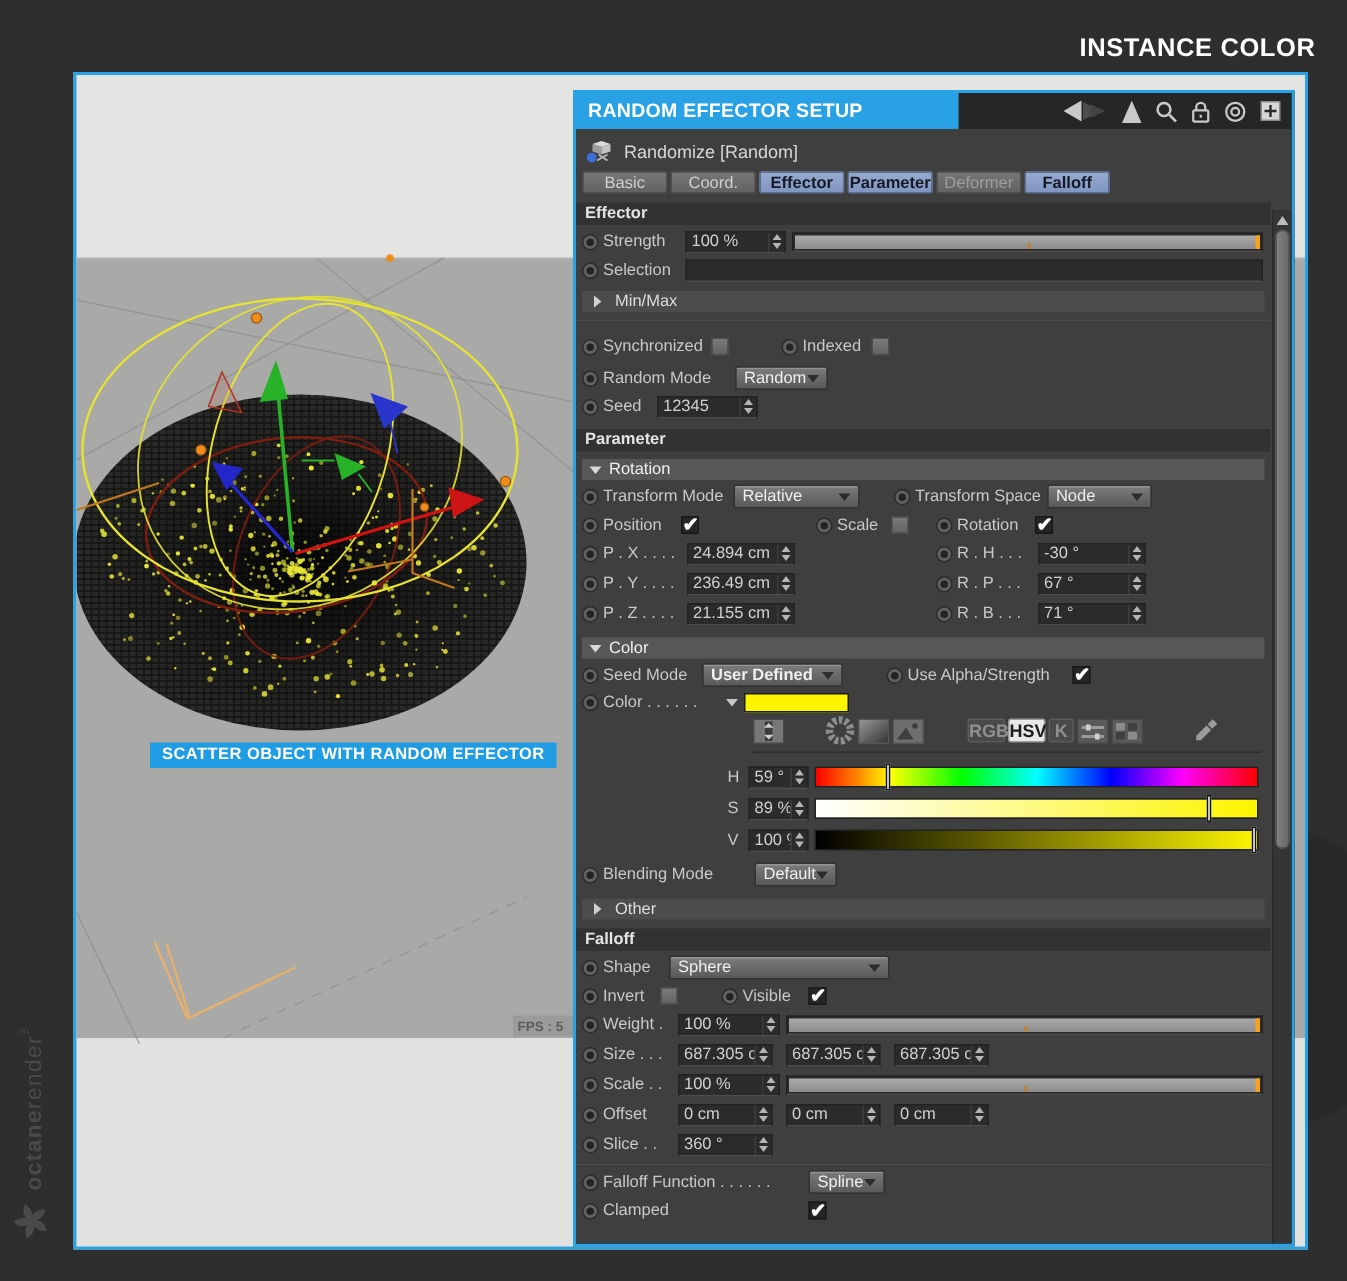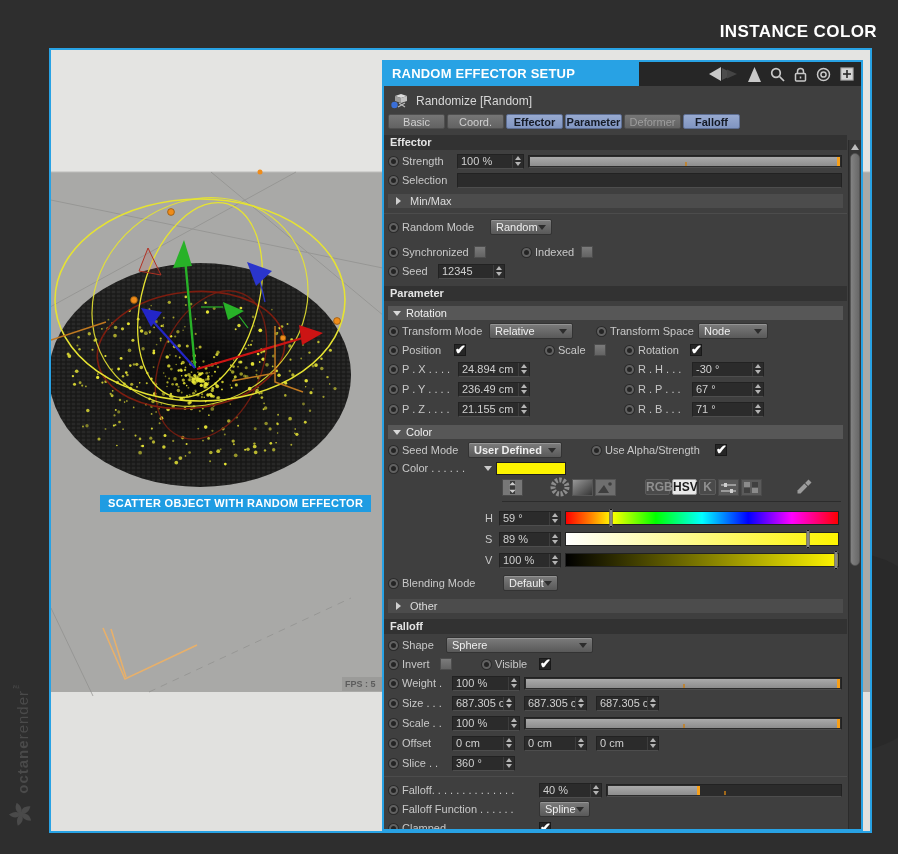--- a/index.html
+++ b/index.html
@@ -37,21 +37,21 @@
   .hr{height:1px;background:#2f2f2f;border-bottom:1px solid #4c4c4c;margin-top:5px;}
   .row{display:flex;align-items:center;gap:4px;height:16px;margin:3px 5px 0;font-size:11px;color:#c8c8c8;position:relative;white-space:nowrap;}
   .radio{flex:none;width:9px;height:9px;border-radius:50%;background:#242424;border:2px solid #616161;box-shadow:0 0 0 1px #2b2b2b;}
   .lbl{overflow:hidden;flex:none;}
   .field{flex:none;height:15px;background:#2b2b2b;border:1px solid #222;border-bottom-color:#4d4d4d;display:flex;align-items:stretch;}
   .field .val{flex:1;padding:0 3px;line-height:13px;color:#d0d0d0;overflow:hidden;}
   .spin{flex:none;width:11px;border-left:1px solid #3d3d3d;display:flex;flex-direction:column;align-items:center;justify-content:center;gap:2px;}
   .spin i{width:0;height:0;border:3px solid transparent;}
   .spin .u{border-bottom:4px solid #b5b5b5;}
   .spin .d{border-top:4px solid #b5b5b5;}
-  .w68{width:68px;} .w63{width:63px;} .w62{width:62px;} .w67{width:67px;} .w72{width:72px;}
+  .w68{width:68px;} .w63{width:63px;} .w62{width:40px;} .w67{width:67px;} .w72{width:72px;}
   .grow{flex:1;}
   .dd{flex:none;height:16px;background:linear-gradient(#7c7c7c,#595959);border:1px solid #333;border-radius:2px;display:flex;align-items:center;padding:0 5px;color:#efefef;font-size:11px;box-shadow:inset 0 1px 0 #949494;}
   .dd .arr{margin-left:auto;width:0;height:0;border:4px solid transparent;border-top:5px solid #2c2c2c;margin-top:4px;}
   .cb{flex:none;width:12px;height:12px;background:#262626;border:1px solid #191919;color:#fff;font-size:13px;line-height:10px;text-align:center;font-weight:bold;overflow:visible;}
   .cb:empty{background:linear-gradient(#7b7b7b,#636363);border-color:#4d4d4d;}
   .slider{flex:1;height:13px;background:#2b2b2b;border:1px solid #222;border-bottom-color:#4d4d4d;position:relative;}
   .slider .fill{position:absolute;left:1px;top:1px;bottom:1px;background:linear-gradient(#aaa,#8d8d8d);}
   .slider .fill::after{content:"";position:absolute;right:0;top:0;bottom:0;width:3px;background:#f7a01a;}
   .slider .tick{position:absolute;left:50%;bottom:1px;width:2px;height:4px;background:#c97f17;opacity:.75;}
   .hbar{flex:1;height:14px;border:1px solid #222;position:relative;margin-right:3px;}
@@ -691,38 +691,38 @@
                 <span class="val"></span>
               </span>
           </div>
 
           <div class="grp grpc" style="margin-top:6px">
               <span class="tri-r"></span>
               <span>Min/Max</span>
             </div>
           <div class="hr"></div>
 
-          <div class="row" style="margin-top:5px">
-            <span class="radio"></span>
-            <span class="lbl" style="width:84px">Random Mode</span>
-            <span class="dd grow">
-                <span>Random</span>
-                <span class="arr"></span>
-              </span>
-          </div>
-
           <div class="row" style="margin-top:9px">
             <span class="radio"></span>
             <span class="lbl" style="width:68px">Synchronized</span>
             <span class="cb"></span>
             <span class="col2" style="left:133px">
               <span class="radio"></span>
               <span class="lbl" style="width:42px">Indexed</span>
               <span class="cb"></span>
             </span>
+          </div>
+
+          <div class="row" style="margin-top:5px">
+            <span class="radio"></span>
+            <span class="lbl" style="width:84px">Random Mode</span>
+            <span class="dd grow">
+                <span>Random</span>
+                <span class="arr"></span>
+              </span>
           </div>
 
           <div class="row">
             <span class="radio"></span>
             <span class="lbl" style="width:32px">Seed</span>
             <span class="field w67">
                 <span class="val">12345</span>
                 <span class="spin">
                   <i class="u"></i>
                   <i class="d"></i>
@@ -1091,35 +1091,20 @@
                 <span class="val">360 °</span>
                 <span class="spin">
                   <i class="u"></i>
                   <i class="d"></i>
                 </span>
               </span>
           </div>
 
           <div class="hr"></div>
 
-          <div class="row" style="margin-top:5px">
-            <span class="radio"></span>
-            <span class="lbl" style="width:133px">Falloff. . . . . . . . . . . . . .</span>
-            <span class="field w63">
-                <span class="val">40 %</span>
-                <span class="spin">
-                  <i class="u"></i>
-                  <i class="d"></i>
-                </span>
-              </span>
-            <span class="slider">
-                <span class="fill" style="width: calc(40% - 2px);"></span>
-                <span class="tick"></span>
-              </span>
-          </div>
 
           <div class="row">
             <span class="radio"></span>
             <span class="lbl" style="width:133px">Falloff Function . . . . . .</span>
             <span class="dd grow">
                 <span>Spline</span>
                 <span class="arr"></span>
               </span>
           </div>
 

